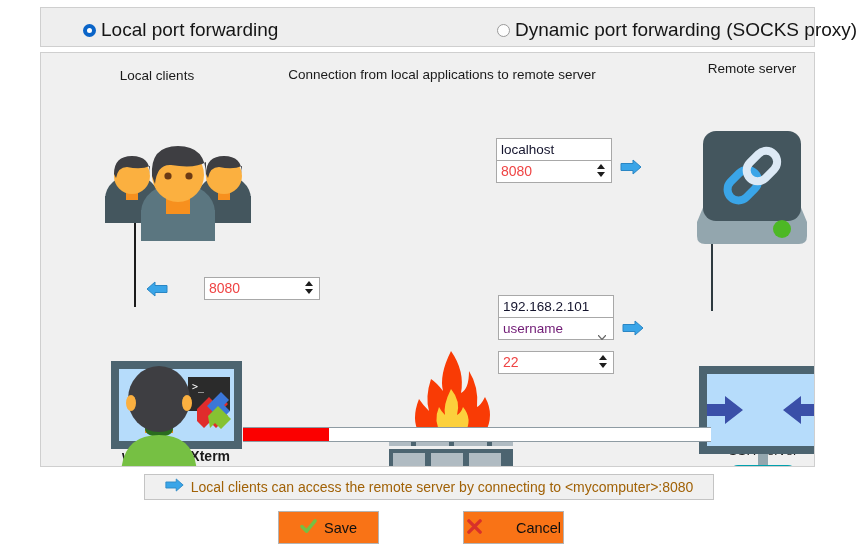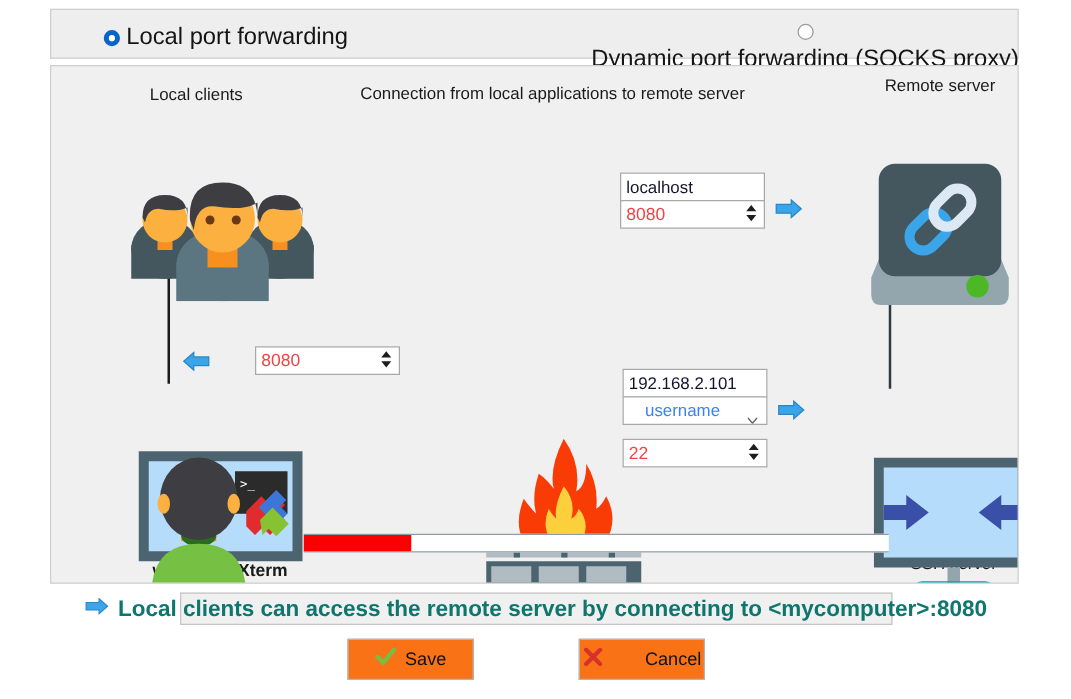--- a/index.html
+++ b/index.html
@@ -158,21 +158,21 @@
   }
   .spin .arrows i.up { border-bottom: 5px solid #1d1d1d; margin-bottom: 3px; }
   .spin .arrows i.dn { border-top: 5px solid #1d1d1d; }
   .combo {
     position: relative;
     width: 116px; height: 23px;
     background: #ffffff;
     border: 1px solid #a8a8a8;
     box-sizing: border-box;
   }
-  .combo .val { font-size: 13.5px; color: #3b82f6; padding: 0 17px; line-height: 21px; }
+  .combo .val { font-size: 13.5px; color: #701a75; padding: 0 4px; line-height: 21px; }
   .combo .chev {
     position: absolute;
     right: 7px; top: 8px;
     width: 8px; height: 5px;
   }
   .arrow-ico { position: absolute; width: 22px; height: 16px; }
 
   
   #status-bar {
     position: absolute;
@@ -180,23 +180,23 @@
     width: 570px; height: 26px;
     background: #f0f0f0;
     border: 1px solid #c4c4c4;
     box-sizing: border-box;
     display: flex;
     align-items: center;
     justify-content: center;
     gap: 7px;
   }
   #status-text {
-    font-size: 18px;
-    font-weight: bold;
-    color: #0f766e;
+    font-size: 14px;
+    font-weight: normal;
+    color: #a16207;
     white-space: nowrap;
   }
 
   
   .btn {
     position: absolute;
     top: 511px;
     width: 101px; height: 33px;
     background: #f97316;
     border: 1px solid #b4b4b4;
@@ -218,21 +218,21 @@
 <div id="root">
 
   <div id="mode-panel">
 
     <div class="radio-opt" style="left:42px;">
       <span class="radio-dot on"></span>
       <span>Local port forwarding</span>
     </div>
 
 
-    <div class="radio-opt" style="left:432px;flex-direction:column;">
+    <div class="radio-opt" style="left:456px;">
       <span class="radio-dot off"></span>
       <span>Dynamic port forwarding (SOCKS proxy)</span>
     </div>
   </div>
 
   <div id="diagram-panel">
 
     <div class="dlabel" style="left:56px; top:15px; width:120px;">Local clients</div>
     <div class="dlabel" style="left:236px; top:14px; width:330px;">Connection from local applications to remote server</div>
     <div class="dlabel" style="left:631px; top:8px; width:160px;">Remote server</div>

